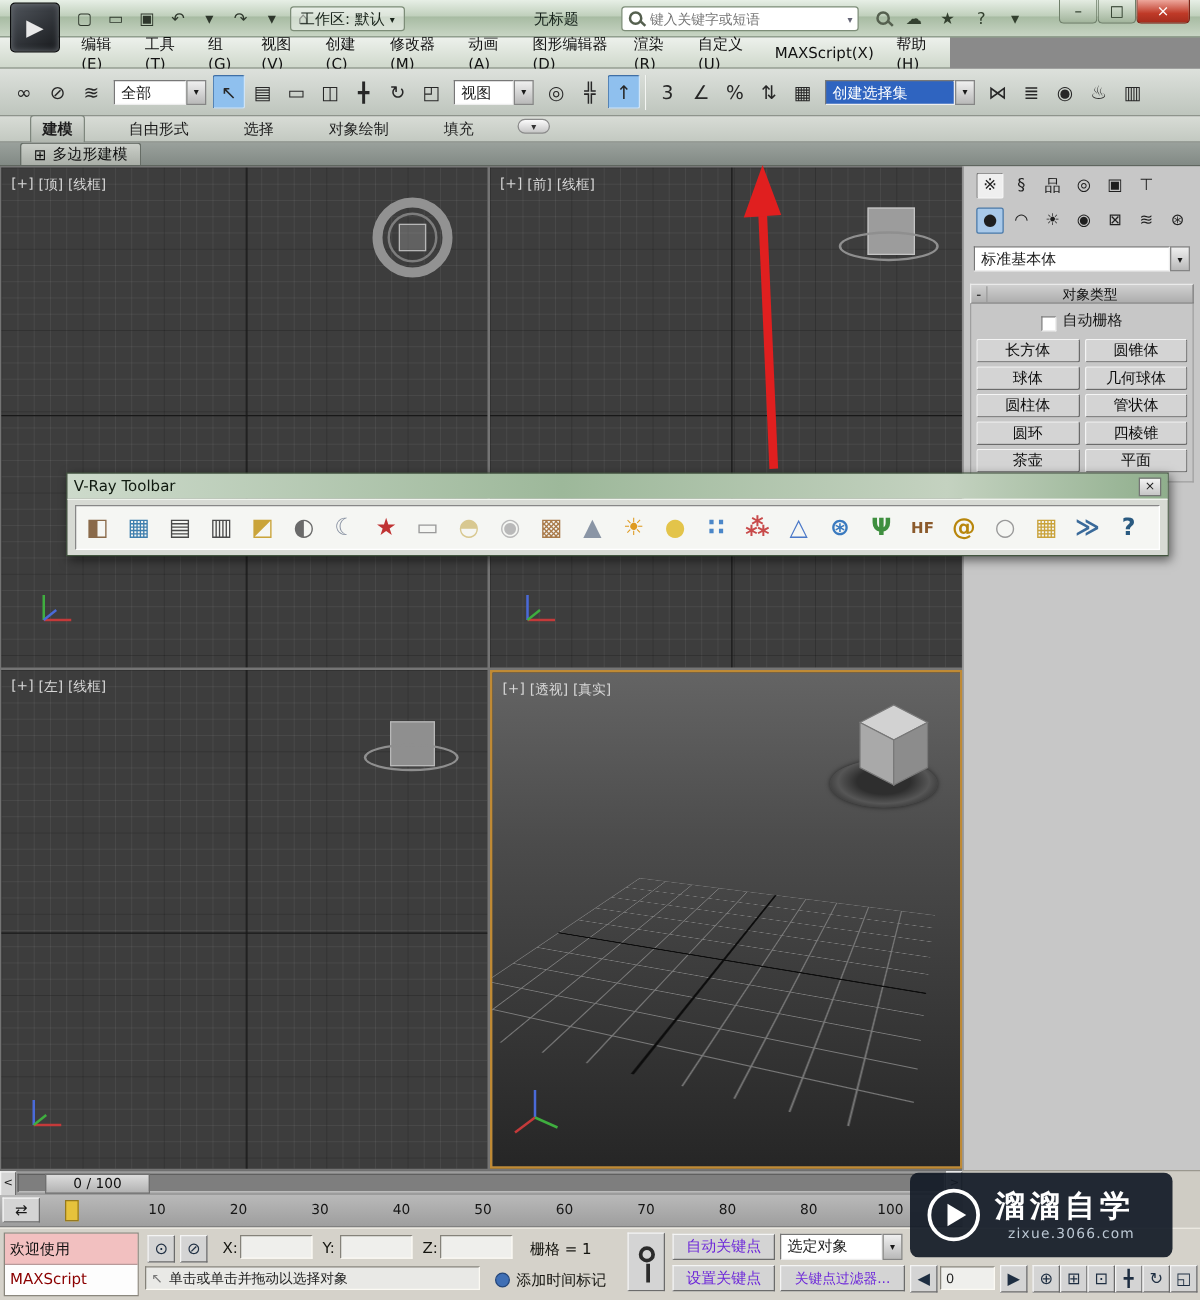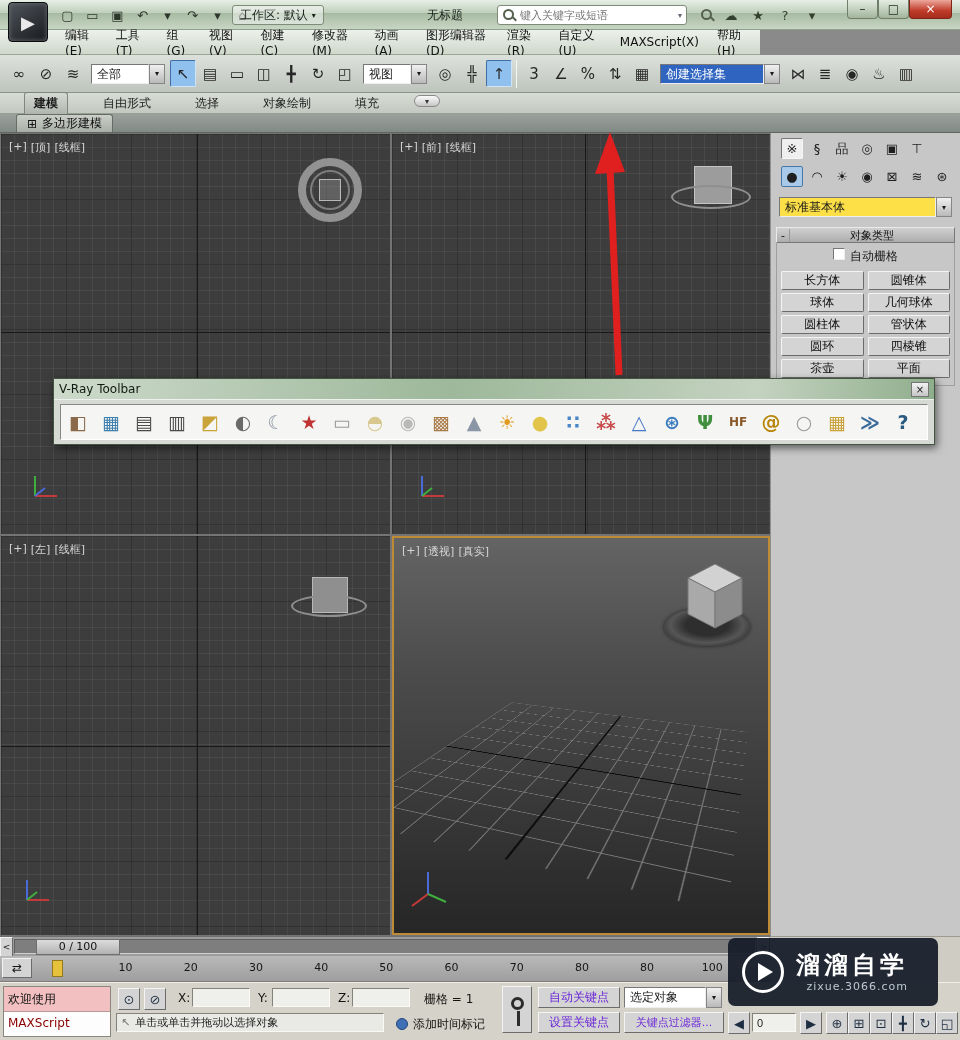--- a/index.html
+++ b/index.html
@@ -98,28 +98,28 @@
   .vstrip{background:#f5f6f3;border:1px solid;border-color:#878787 #fff #fff #878787;display:flex;align-items:center;gap:1px;padding:1px;height:36px}
   .vticon{width:32px;height:32px;font-size:19px;font-weight:bold;display:flex;align-items:center;justify-content:center}
 
   
   .cpanel{position:absolute;left:770px;top:133px;width:190px;height:803px;background:#c7c7c7;border-left:1px solid #8f8f8f}
   .cptabs{display:flex;gap:3px;padding:5px 0 2px 10px}
   .cptab{width:22px;height:21px;font-size:13px;color:#1f1f1f;border-radius:2px}
   .cptab.r1[data-active="true"]{background:#efefef;border:1px solid;border-color:#777 #f6f6f6 #f6f6f6 #777}
   .cptab.r2[data-active="true"]{background:#a9c9e9;border:1px solid #4878a8}
   .cpdd{display:flex;margin:8px 8px 0;height:20px}
-  .cpdd .ddval{flex:1;background:#fde047}
+  .cpdd .ddval{flex:1;background:#ffffff}
   .rollout{margin:10px 5px 0}
   .rohead{height:16px;display:flex;align-items:center;font-size:11px;color:#0e0e0e;
     background:linear-gradient(#d0d0d0,#adadad);border:1px solid;border-color:#eaeaea #787878 #787878 #eaeaea}
   .rominus{width:13px;text-align:center;border-right:1px solid #9a9a9a}
   .rotitle{flex:1;text-align:center}
   .robody{border:1px solid #9f9f9f;border-top:none;padding:5px 4px 7px;background:#c7c7c7}
-  .agrow{display:flex;justify-content:center;align-items:flex-start;gap:5px;font-size:12px;margin-bottom:6px}
+  .agrow{display:flex;justify-content:center;align-items:flex-end;gap:5px;font-size:12px;margin-bottom:6px}
   .cb{width:12px;height:12px;background:#fff;border:1px solid;border-color:#777 #eee #eee #777}
   .objgrid{display:grid;grid-template-columns:1fr 1fr;gap:3px 4px}
   .objbtn{height:19px;font-size:12px;line-height:17px;text-align:center;border-radius:2px;color:#0d0d0d}
 
   
   .tslider{position:absolute;left:0;top:936px;width:770px;height:20px;background:#9c9c9c;border-top:1px solid #6f6f6f}
   .ttrack{position:absolute;left:14px;right:14px;top:2px;bottom:2px;background:#7e7e7e;border:1px solid;border-color:#5f5f5f #cfcfcf #cfcfcf #5f5f5f}
   .thandle{position:absolute;left:36px;top:2px;width:84px;height:16px;font-size:11px;color:#111;
     background:linear-gradient(#dcdcdc,#b2b2b2);border:1px solid #6f6f6f;text-align:center;line-height:14px}
   .tarrow{position:absolute;top:0;width:13px;height:20px;font-size:9px}

